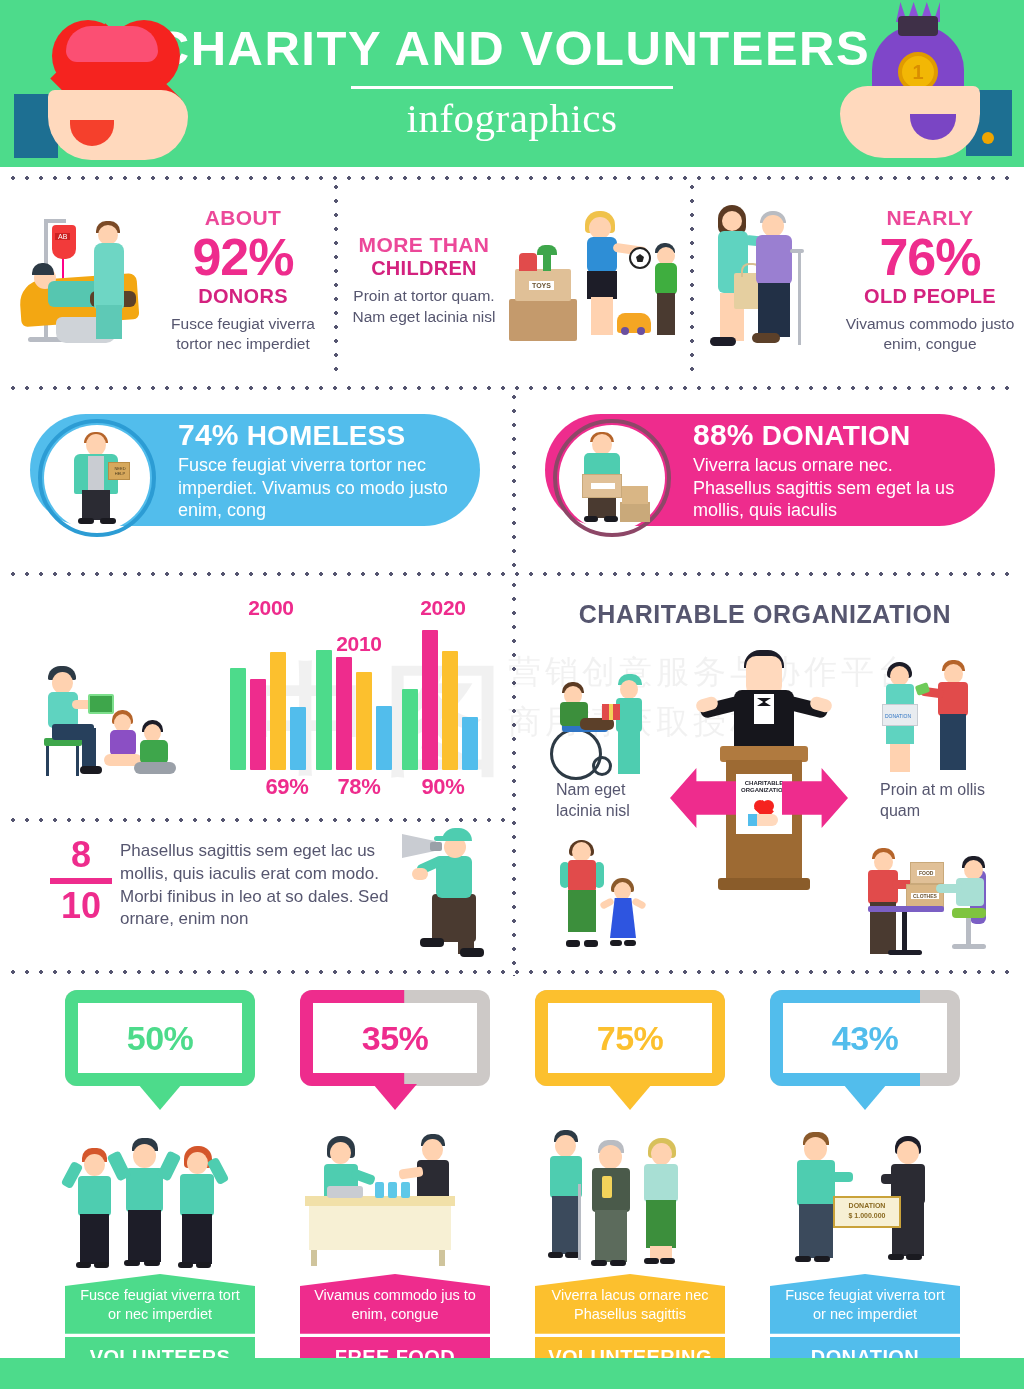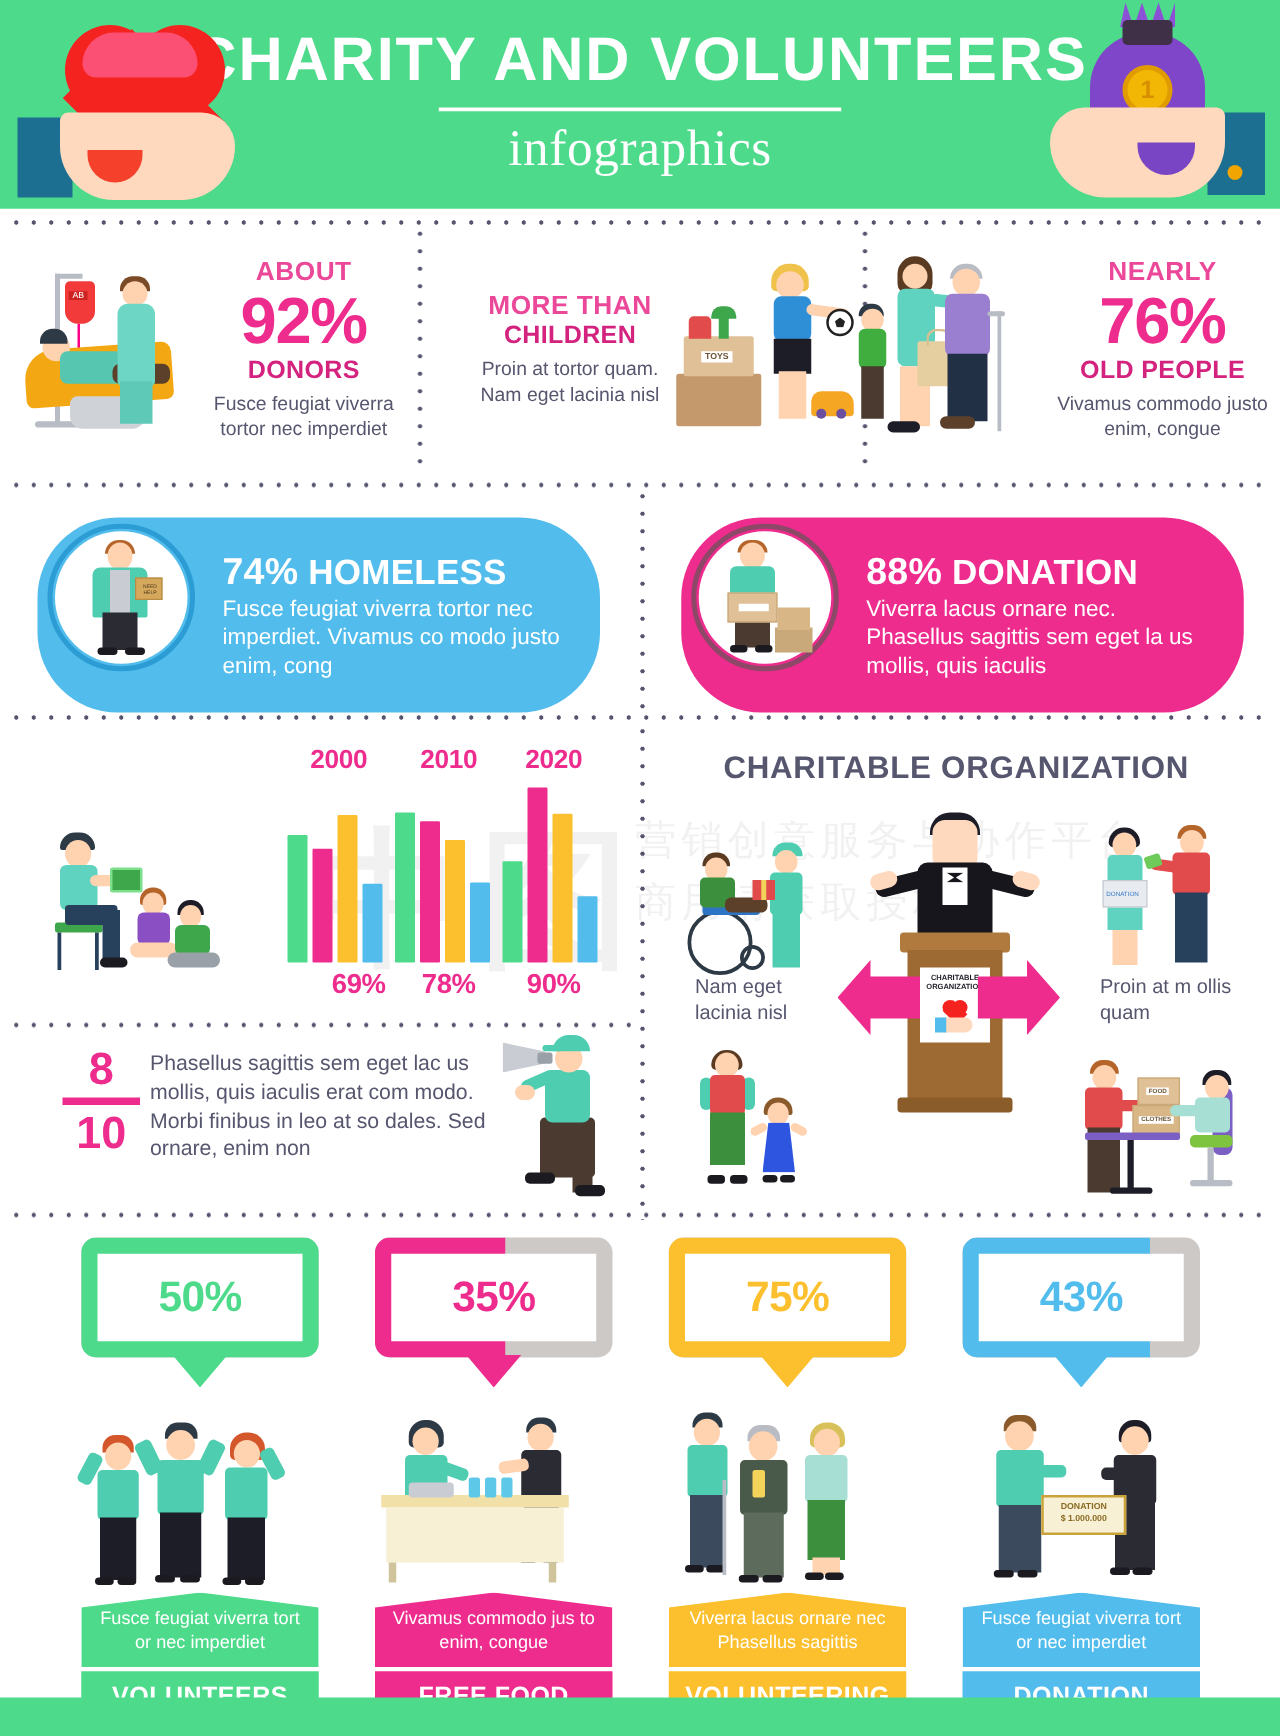--- a/index.html
+++ b/index.html
@@ -62,21 +62,21 @@
     background-image:radial-gradient(circle, #555570 1.6px, transparent 1.8px);
     background-size:14px 4px; background-repeat:repeat-x; }
   .dot-v { position:absolute; width:4px;
     background-image:radial-gradient(circle, #555570 1.6px, transparent 1.8px);
     background-size:4px 14px; background-repeat:repeat-y; }
 
   
   .stats-row { position:absolute; left:0; top:182px; width:1024px; height:196px; }
   .stat { position:absolute; top:0; height:196px; display:flex; align-items:center; }
   .stat-1 { left:8px; width:320px; }
-  .stat-2 { left:345px; width:330px;margin-left:32px; }
+  .stat-2 { left:345px; width:330px; }
   .stat-3 { left:700px; width:318px; }
   .stat-txt { text-align:center; }
   .stat-pre { font-size:21px; font-weight:bold; color:#ec4899; letter-spacing:0.4px; }
   .stat-big { font-size:52px; font-weight:bold; color:#ee2c8d; line-height:1.05; letter-spacing:-1px; }
   .stat-lbl { font-size:20px; font-weight:bold; color:#d4227f; letter-spacing:0.3px; }
   .stat-desc { font-size:15.5px; color:#56566f; line-height:1.3; margin-top:6px; }
 
   
   .ill { position:relative; flex:0 0 auto; }
 
@@ -135,21 +135,21 @@
   .eld .bag::before{content:"";position:absolute;left:7px;top:-10px;width:16px;height:12px;border:2px solid #d8c091;border-bottom:0;border-radius:8px 8px 0 0;}
   .eld .m-h{position:absolute;left:62px;top:14px;width:22px;height:22px;border-radius:50%;background:#ffd2b0;}
   .eld .m-hair{position:absolute;left:60px;top:10px;width:26px;height:12px;border-radius:12px 12px 0 0;background:#b9bcc2;}
   .eld .m-b{position:absolute;left:56px;top:34px;width:36px;height:50px;background:#9a7fd1;border-radius:6px;}
   .eld .m-lg{position:absolute;left:58px;top:82px;width:32px;height:54px;background:#223046;}
   .eld .m-sh{position:absolute;left:52px;top:132px;width:28px;height:10px;border-radius:8px;background:#5c4029;}
   .eld .cane{position:absolute;left:98px;top:48px;width:3px;height:96px;background:#b8bcc4;}
   .eld .cane::before{content:"";position:absolute;left:-8px;top:0;width:14px;height:4px;background:#b8bcc4;border-radius:3px;}
 
   
-  .pill { position:absolute; height:156px; border-radius:64px; display:flex; align-items:center; }
+  .pill { position:absolute; height:112px; border-radius:64px; display:flex; align-items:center; }
   .pill-blue { left:30px; top:414px; width:450px; background:#52bdec; }
   .pill-pink { left:545px; top:414px; width:450px; background:#ee2c8d; }
   .pill-circle {
     position:absolute; left:14px; top:11px; width:106px; height:106px; border-radius:50%;
     background:#fff; display:flex; align-items:center; justify-content:center;
   }
   .pill-blue .pill-ring { position:absolute; left:8px; top:5px; width:118px; height:118px;
     border-radius:50%; border:4px solid #2c9cd4; }
   .pill-pink .pill-ring { position:absolute; left:8px; top:5px; width:118px; height:118px;
     border-radius:50%; border:4px solid #8d4767; }
@@ -569,21 +569,21 @@
       <div class="k1-l"></div>
     <div class="k2-hair"></div>
       <div class="k2-h"></div>
       <div class="k2-b"></div>
       <div class="k2-l"></div>
   </div>
 
   <div class="chart">
     <div class="chart-years">
       <div class="chart-year" style="left:0;">2000</div>
-      <div class="chart-year" style="left:88px;">2010</div>
+      <div class="chart-year" style="left:88px;margin-top:36px;">2010</div>
       <div class="chart-year" style="left:172px;">2020</div>
     </div>
     <div class="chart-plot">
       <div class="bar-group" style="left:2px;">
         <div class="bar" style="height: 102.2px; background: rgb(77, 219, 139);"></div>
         <div class="bar" style="height: 91px; background: rgb(238, 44, 141);"></div>
         <div class="bar" style="height: 117.6px; background: rgb(252, 192, 46);"></div>
         <div class="bar" style="height: 63px; background: rgb(82, 189, 236);"></div>
       </div>
       <div class="bar-group" style="left:88px;">

